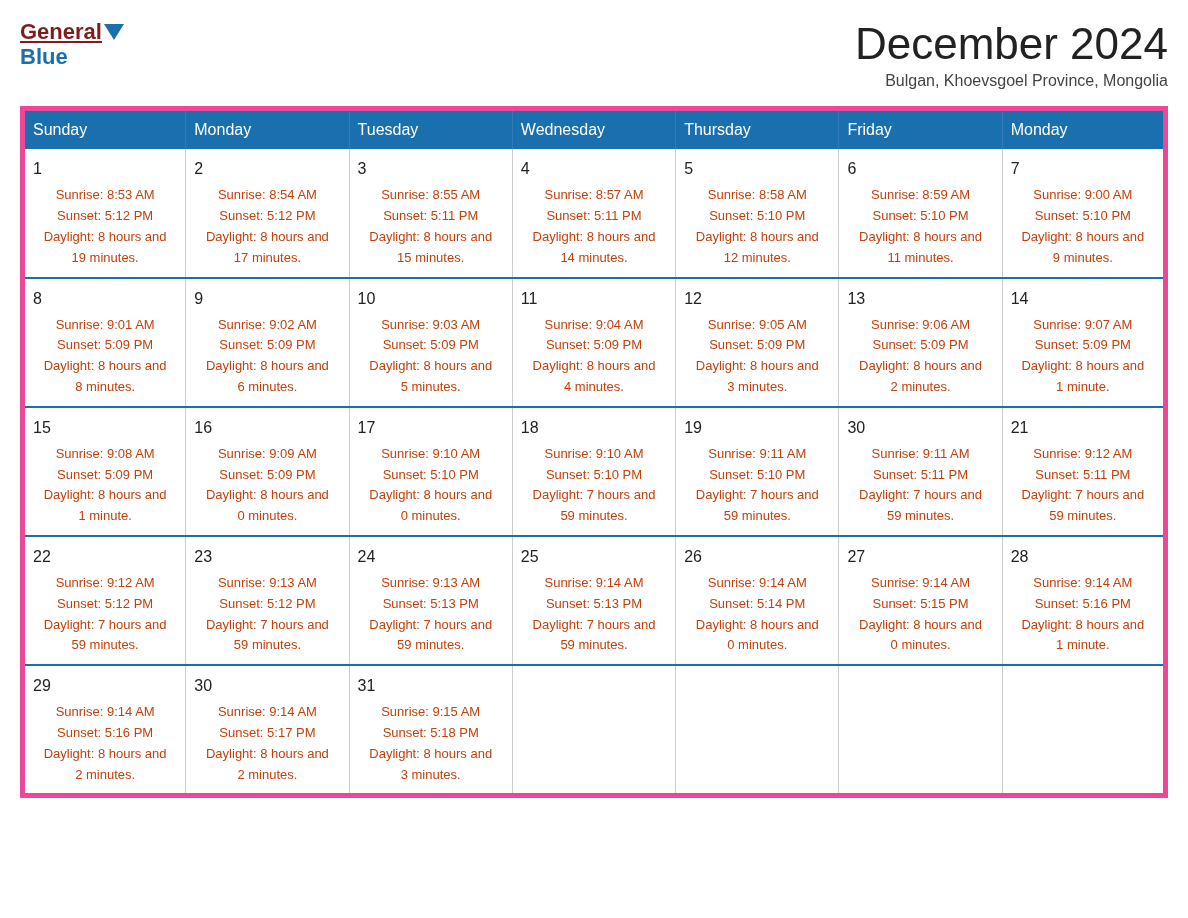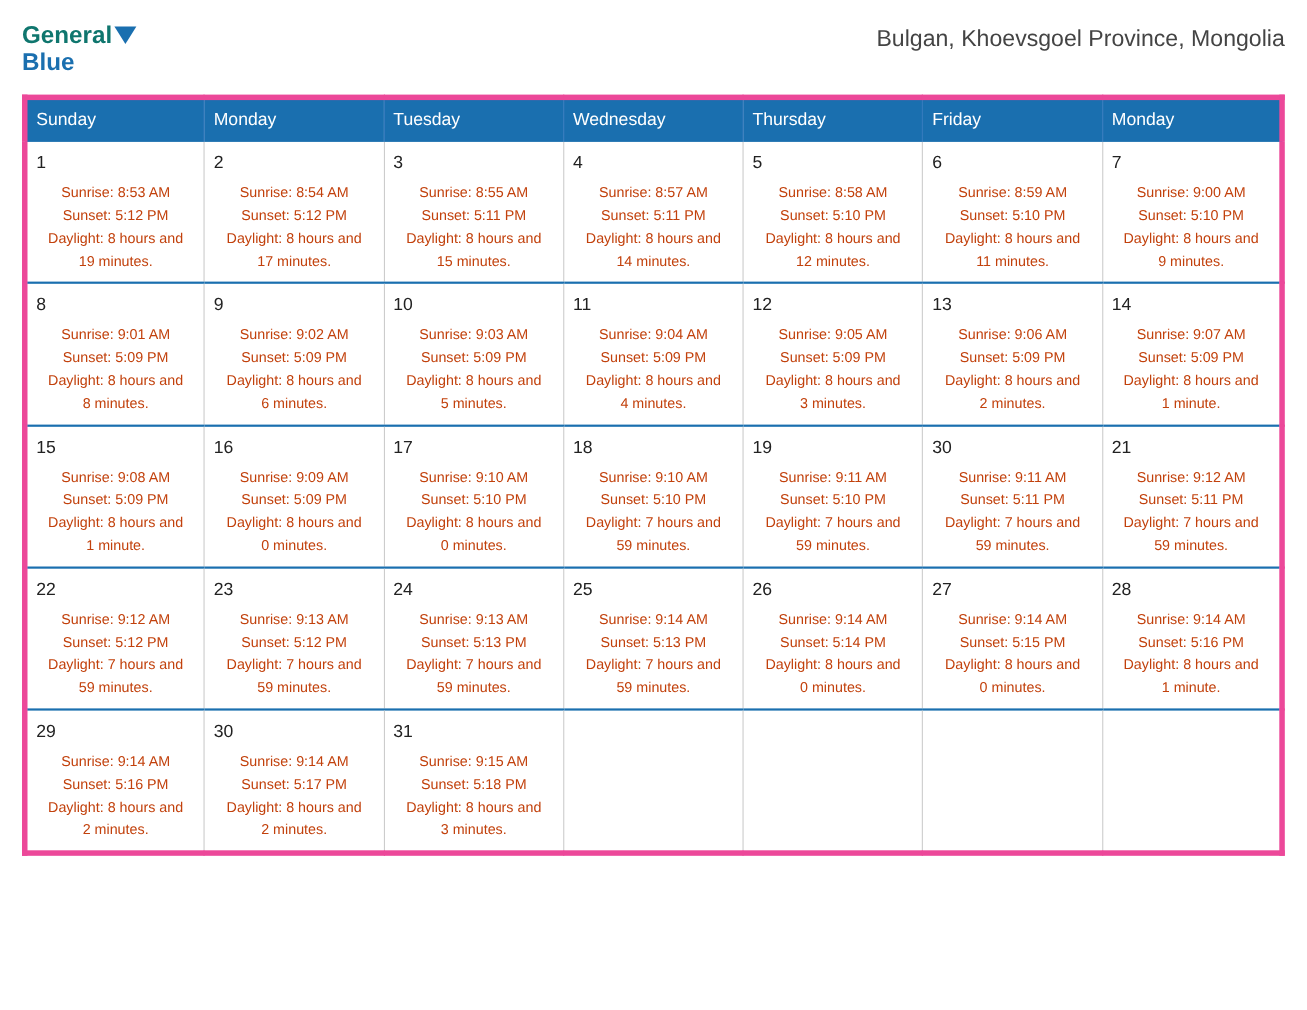--- a/index.html
+++ b/index.html
@@ -21,21 +21,21 @@
       align-items: flex-start;
     }
     .logo-text {
       display: flex;
       align-items: center;
       font-size: 22px;
       font-weight: bold;
       color: #222;
       line-height: 1.1;
     }
-    .logo-general { color: #0f766e; }
+    .logo-general { color: #7f1d1d; text-decoration: underline; }
     .logo-arrow {
       display: inline-block;
       width: 0;
       height: 0;
       border-left: 10px solid transparent;
       border-right: 10px solid transparent;
       border-top: 16px solid #1a6faf;
       margin: 0 2px;
       vertical-align: middle;
     }
@@ -43,21 +43,21 @@
     .title-area {
       text-align: right;
     }
     .page-title {
       font-size: 44px;
       font-weight: normal;
       color: #222;
       line-height: 1.1;
     }
     .subtitle {
-      font-size: 21px;
+      font-size: 16px;
       color: #444;
       margin-top: 4px;
     }
     .calendar {
       width: 100%;
       border-collapse: collapse;
       border: 5px solid #ec4899;
     }
     .calendar thead th {
       background-color: #1a6faf;
@@ -110,20 +110,21 @@
   <div class="logo-area">
     <div class="logo-text">
       <span class="logo-general">General</span>
       <span class="logo-arrow"></span>
     </div>
     <div>
       <span class="logo-blue" style="font-size:22px;font-weight:bold;">Blue</span>
     </div>
   </div>
   <div class="title-area">
+    <div class="page-title">December 2024</div>
     <div class="subtitle">Bulgan, Khoevsgoel Province, Mongolia</div>
   </div>
 </div>
 
 <table class="calendar">
   <thead>
     <tr>
     <th>Sunday</th>
         <th>Monday</th>
         <th>Tuesday</th>

